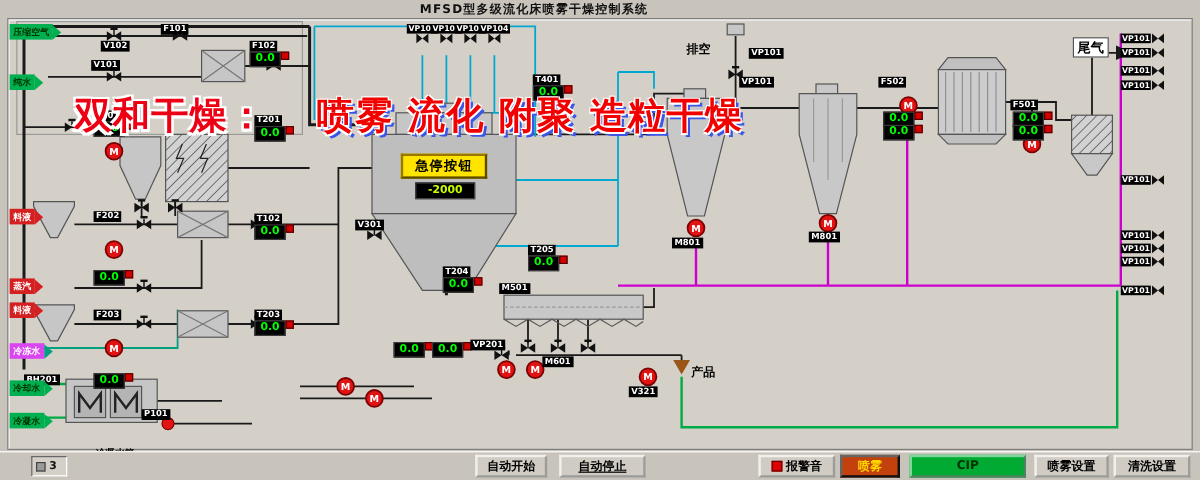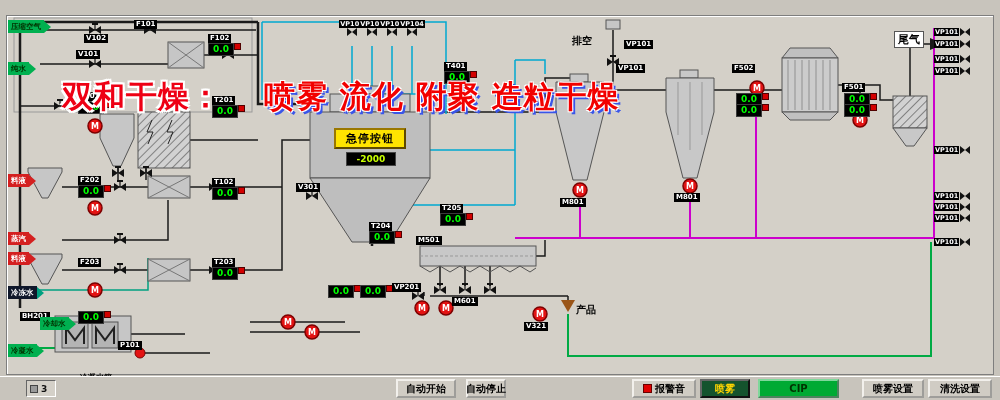--- a/index.html
+++ b/index.html
@@ -38,30 +38,31 @@
   
   .watermark{position:absolute;left:62px;top:76px;font-size:31px;font-weight:bold;white-space:nowrap;letter-spacing:1px;z-index:10;pointer-events:none;}
   .wm-prefix{color:#ee0014;text-shadow:-2px -2px 0 #fff,2px -2px 0 #fff,-2px 2px 0 #fff,2px 2px 0 #fff,0 2px 0 #fff,0 -2px 0 #fff;}
   .wm-main{color:#f20000;text-shadow:-1px -1px 0 #fff,1px -1px 0 #fff,-1px 1px 0 #fff,1px 1px 0 #fff,3px 3px 0 #3a55e8;padding-left:42px;}
   
   #bottombar{position:absolute;left:0;top:376px;width:1000px;height:24px;background:#c8c4bc;border-top:1px solid #fff;z-index:5;}
   .counter{position:absolute;left:26px;top:3px;width:30px;height:17px;border:1px solid;border-color:#666 #fff #fff #666;background:#d4d0c8;font-size:9px;font-weight:bold;display:flex;align-items:center;gap:3px;padding-left:3px;color:#111;}
   .counter-icon{width:8px;height:8px;background:#9a9a9a;border:1px solid #444;}
   .statusbox{position:absolute;left:60px;top:2px;width:332px;height:19px;background:#0000c8;border:1px solid;border-color:#555 #fff #fff #555;color:#00ff00;font-size:11px;font-weight:bold;text-align:center;line-height:17px;letter-spacing:5px;}
   .btn{position:absolute;top:2px;height:19px;background:#d0ccc4;border:2px outset #f2f0ec;font-size:10px;font-weight:bold;color:#000;display:flex;align-items:center;justify-content:center;gap:3px;cursor:pointer;white-space:nowrap;}
-  .btn.black{background:#14532d;color:#ffd400;border:2px outset #666;align-items:center;}
+  .btn.black{background:#c2410c;color:#ffd400;border:2px outset #666;align-items:center;}
   .btn.green{background:#00aa33;color:#003300;border:2px outset #7fd79a;}
   .alarm-ico{width:9px;height:9px;background:#e00000;border:1px solid #600;}
 </style>
 </head>
 <body>
 
 <div class="diagram-bg"></div>
 
 <div class="titlebar">
+  <div class="title-center">MFSD型多级流化床喷雾干燥控制系统</div>
 </div>
 
 <svg id="pipes-svg" width="1000" height="400" viewBox="0 0 1000 400">
   <defs>
     <pattern id="hatch" width="6" height="6" patternUnits="userSpaceOnUse" patternTransform="rotate(45)">
       <rect width="6" height="6" fill="#d2d2d2"></rect>
         <line x1="0" y1="0" x2="0" y2="6" stroke="#666" stroke-width="1.5"></line>
     </pattern>
     <g id="motor">
         <circle r="7" fill="#e31313" stroke="#7c0000" stroke-width="1.5"></circle>
@@ -214,21 +215,21 @@
         <div class="dunit"></div>
       </div>
     </div>
     <div class="disp" style="left: 212px; top: 96px;">
       <div class="dlabel">T201</div>
       <div class="dvalrow">
         <div class="dval">0.0</div>
         <div class="dunit"></div>
       </div>
     </div>
-    <div class="disp" style="left: 78px; top: 176px;">
+    <div class="disp" style="left: 78px; top: 176px; gap: 40px;">
       <div class="dlabel">F202</div>
       <div class="dvalrow">
         <div class="dval">0.0</div>
         <div class="dunit"></div>
       </div>
     </div>
     <div class="disp" style="left: 212px; top: 178px;">
       <div class="dlabel">T102</div>
       <div class="dvalrow">
         <div class="dval">0.0</div>
@@ -340,24 +341,24 @@
     </div>
     <div class="stream" style="top: 232px;">
       <div class="sbody" style="background: rgb(212, 32, 32); color: rgb(255, 255, 255);">蒸汽</div>
       <div class="shead" style="border-left-color: rgb(212, 32, 32);"></div>
     </div>
     <div class="stream" style="top: 252px;">
       <div class="sbody" style="background: rgb(212, 32, 32); color: rgb(255, 255, 255);">料液</div>
       <div class="shead" style="border-left-color: rgb(212, 32, 32);"></div>
     </div>
     <div class="stream" style="top: 286px;">
-      <div class="sbody" style="background: #0f172a; color: rgb(255, 255, 255);">冷冻水</div>
+      <div class="sbody" style="background: #d946ef; color: rgb(255, 255, 255);">冷冻水</div>
       <div class="shead" style="border-left-color: rgb(0, 160, 128);"></div>
     </div>
-    <div class="stream" style="top: 317px; margin-left: 32px;">
+    <div class="stream" style="top: 317px;">
       <div class="sbody" style="background: rgb(0, 176, 80); color: rgb(0, 51, 0);">冷却水</div>
       <div class="shead" style="border-left-color: rgb(0, 176, 80);"></div>
     </div>
     <div class="stream" style="top: 344px;">
       <div class="sbody" style="background: rgb(0, 176, 80); color: rgb(0, 51, 0);">冷凝水</div>
       <div class="shead" style="border-left-color: rgb(0, 176, 80);"></div>
     </div>
     <div class="tvalve" style="left: 341px;">
       <div class="vlabel">VP101</div>
       <div class="vico"></div>
@@ -420,31 +421,31 @@
 </div>
 
 <div id="bottombar">
   <div class="counter">
     <span class="counter-icon"></span>
     <span>3</span>
   </div>
 <button class="btn gray" style="left: 396px; width: 60px;">
       <span>自动开始</span>
     </button>
-    <button class="btn gray" style="left: 466px; width: 40px;">
+    <button class="btn gray" style="left: 466px; width: 72px; text-decoration: underline;">
       <span>自动停止</span>
     </button>
     <button class="btn gray" style="left: 632px; width: 64px;">
       <span class="alarm-ico"></span>
       <span>报警音</span>
     </button>
     <button class="btn black" style="left: 700px; width: 50px;">
       <span>喷雾</span>
     </button>
-    <button class="btn green" style="left: 758px; width: 81px;">
+    <button class="btn green" style="left: 758px; width: 97px;">
       <span>CIP</span>
     </button>
     <button class="btn gray" style="left: 862px; width: 62px;">
       <span>喷雾设置</span>
     </button>
     <button class="btn gray" style="left: 928px; width: 64px;">
       <span>清洗设置</span>
     </button>
   </div>
 

